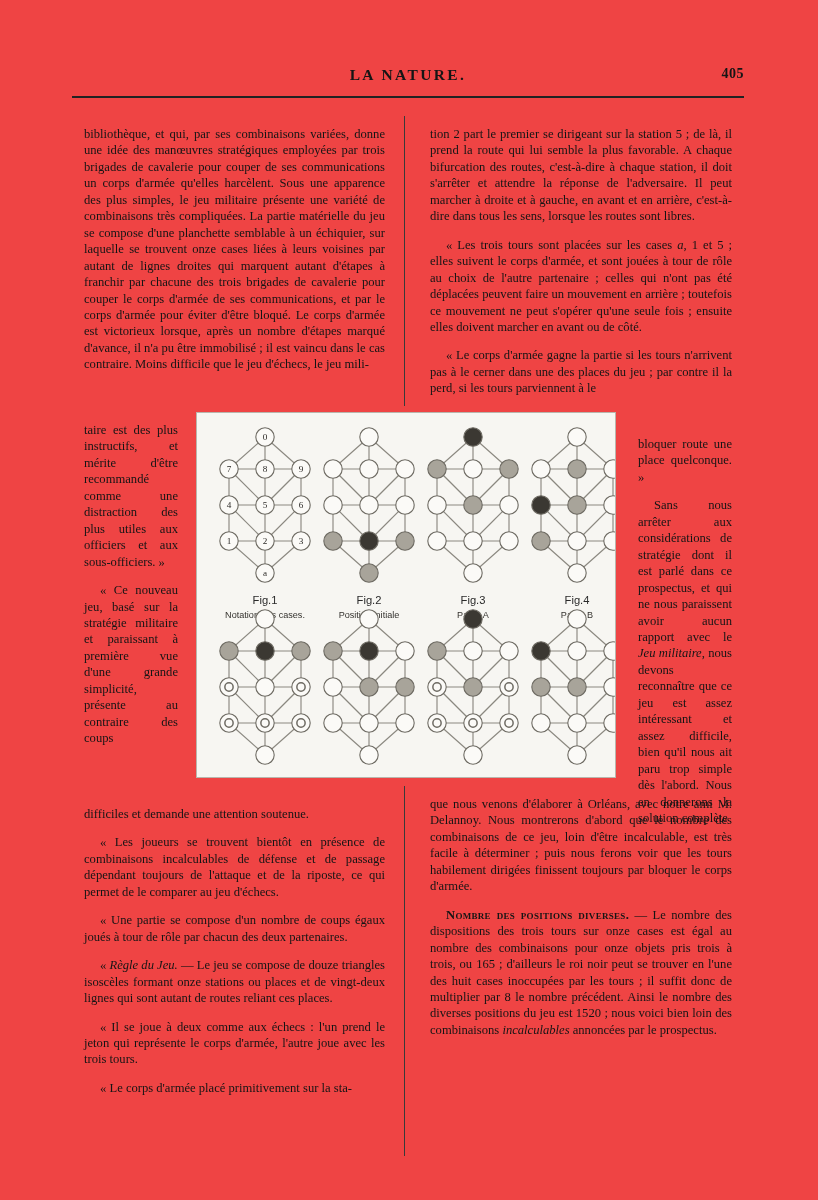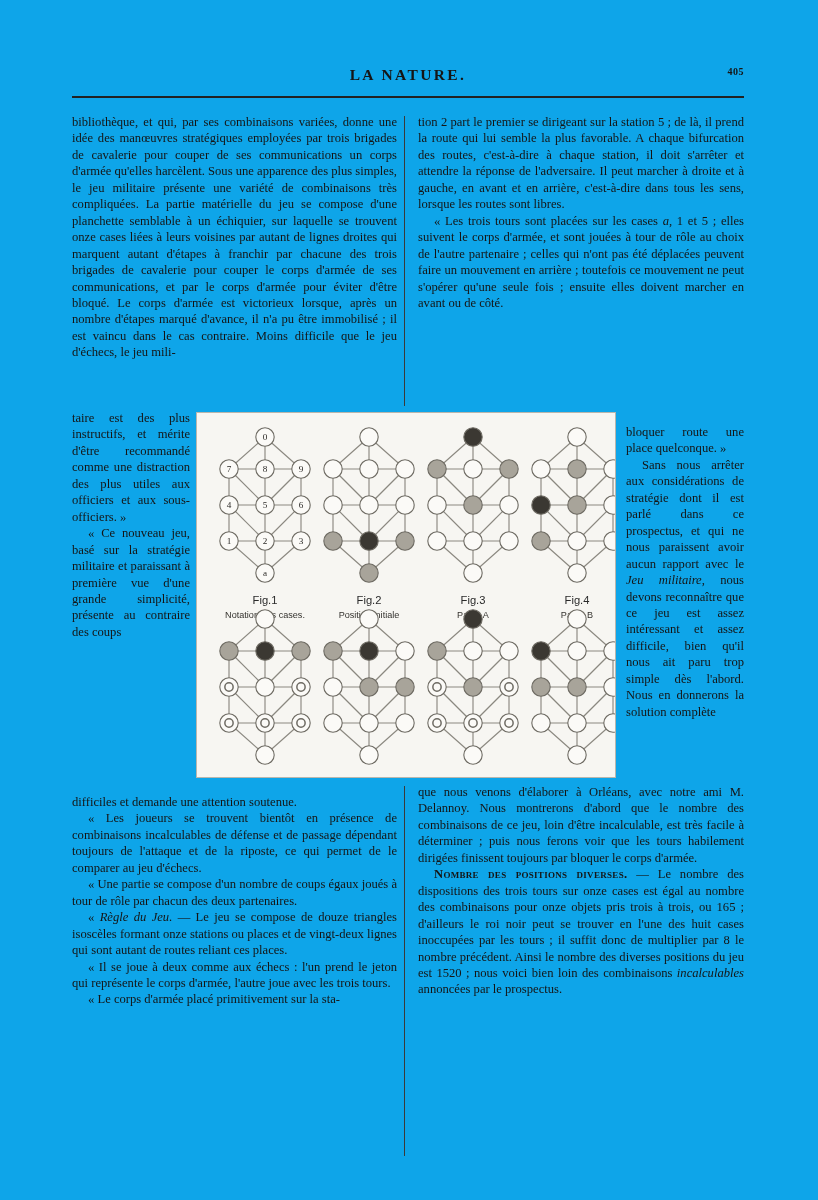--- a/index.html
+++ b/index.html
@@ -3,47 +3,47 @@
 <meta charset="utf-8">
 <style>
   html,body{margin:0;padding:0;background:#ffffff;}
   body{
     width:818px;height:1200px;position:relative;overflow:hidden;
     font-family:"Liberation Serif", serif;
     color:#151515;
   }
   .page{
     position:absolute;left:0;top:0;width:818px;height:1200px;
-    background:#0ea5e9;
+    background:#ef4444;
   }
   
   .masthead{
     position:absolute;left:72px;top:66px;width:672px;height:30px;
   }
   .mast-title{
     position:absolute;left:0;right:0;top:0;text-align:center;
     font-size:15.5px;letter-spacing:2.4px;font-weight:700;
   }
   .mast-folio{
-    position:absolute;right:0;top:0;font-size:10px;font-weight:700;
+    position:absolute;right:0;top:0;font-size:14px;font-weight:700;
     letter-spacing:.5px;
   }
   .rule{
     position:absolute;left:72px;top:96px;width:672px;height:2px;
     background:#222;
   }
   
   .col{
     position:absolute;
     font-size:12.6px;line-height:16.45px;
     text-align:justify;
     text-justify:inter-word;
     hyphens:manual;
   }
-  .col p{margin:0;}
+  .col p{margin:12px;}
   .col p.ind{text-indent:16px;}
   .colrule{
     position:absolute;width:1px;background:#3a3a3a;
   }
   #col-left-top{left:72px;top:114px;width:325px;}
   #col-right-top{left:418px;top:114px;width:326px;}
   #col-left-narrow{left:72px;top:410px;width:118px;}
   #col-right-narrow{left:626px;top:424px;width:118px;}
   #col-left-bottom{left:72px;top:794px;width:325px;}
   #col-right-bottom{left:418px;top:784px;width:326px;}
@@ -76,20 +76,21 @@
   <div class="colrule gutter-a"></div>
   <div class="colrule gutter-b"></div>
 
   <div class="col" id="col-left-top">
     <p>bibliothèque, et qui, par ses combinaisons variées, donne une idée des manœuvres stratégiques employées par trois brigades de cavalerie pour couper de ses communications un corps d'armée qu'elles harcèlent. Sous une apparence des plus simples, le jeu militaire présente une variété de combinaisons très compliquées. La partie matérielle du jeu se compose d'une planchette semblable à un échiquier, sur laquelle se trouvent onze cases liées à leurs voisines par autant de lignes droites qui marquent autant d'étapes à franchir par chacune des trois brigades de cavalerie pour couper le corps d'armée de ses communications, et par le corps d'armée pour éviter d'être bloqué. Le corps d'armée est victorieux lorsque, après un nombre d'étapes marqué d'avance, il n'a pu être immobilisé ; il est vaincu dans le cas contraire. Moins difficile que le jeu d'échecs, le jeu mili-</p>
   </div>
 
   <div class="col" id="col-right-top">
     <p>tion 2 part le premier se dirigeant sur la station 5 ; de là, il prend la route qui lui semble la plus favorable. A chaque bifurcation des routes, c'est-à-dire à chaque station, il doit s'arrêter et attendre la réponse de l'adversaire. Il peut marcher à droite et à gauche, en avant et en arrière, c'est-à-dire dans tous les sens, lorsque les routes sont libres.</p>
     <p class="ind">« Les trois tours sont placées sur les cases <i>a</i>, 1 et 5 ; elles suivent le corps d'armée, et sont jouées à tour de rôle au choix de l'autre partenaire ; celles qui n'ont pas été déplacées peuvent faire un mouvement en arrière ; toutefois ce mouvement ne peut s'opérer qu'une seule fois ; ensuite elles doivent marcher en avant ou de côté.</p>
+    <p class="ind">« Le corps d'armée gagne la partie si les tours n'arrivent pas à le cerner dans une des places du jeu ; par contre il la perd, si les tours parviennent à le</p>
   </div>
 
   <div class="col" id="col-left-narrow">
     <p>taire est des plus instructifs, et mérite d'être recommandé comme une distraction des plus utiles aux officiers et aux sous-officiers. »</p>
     <p class="ind">« Ce nouveau jeu, basé sur la stratégie militaire et paraissant à première vue d'une grande simplicité, présente au contraire des coups</p>
   </div>
 
   <div class="col" id="col-right-narrow">
     <p>bloquer route une place quelconque. »</p>
     <p class="ind">Sans nous arrêter aux considérations de stratégie dont il est parlé dans ce prospectus, et qui ne nous paraissent avoir aucun rapport avec le <i>Jeu militaire</i>, nous devons reconnaître que ce jeu est assez intéressant et assez difficile, bien qu'il nous ait paru trop simple dès l'abord. Nous en donnerons la solution complète</p>

